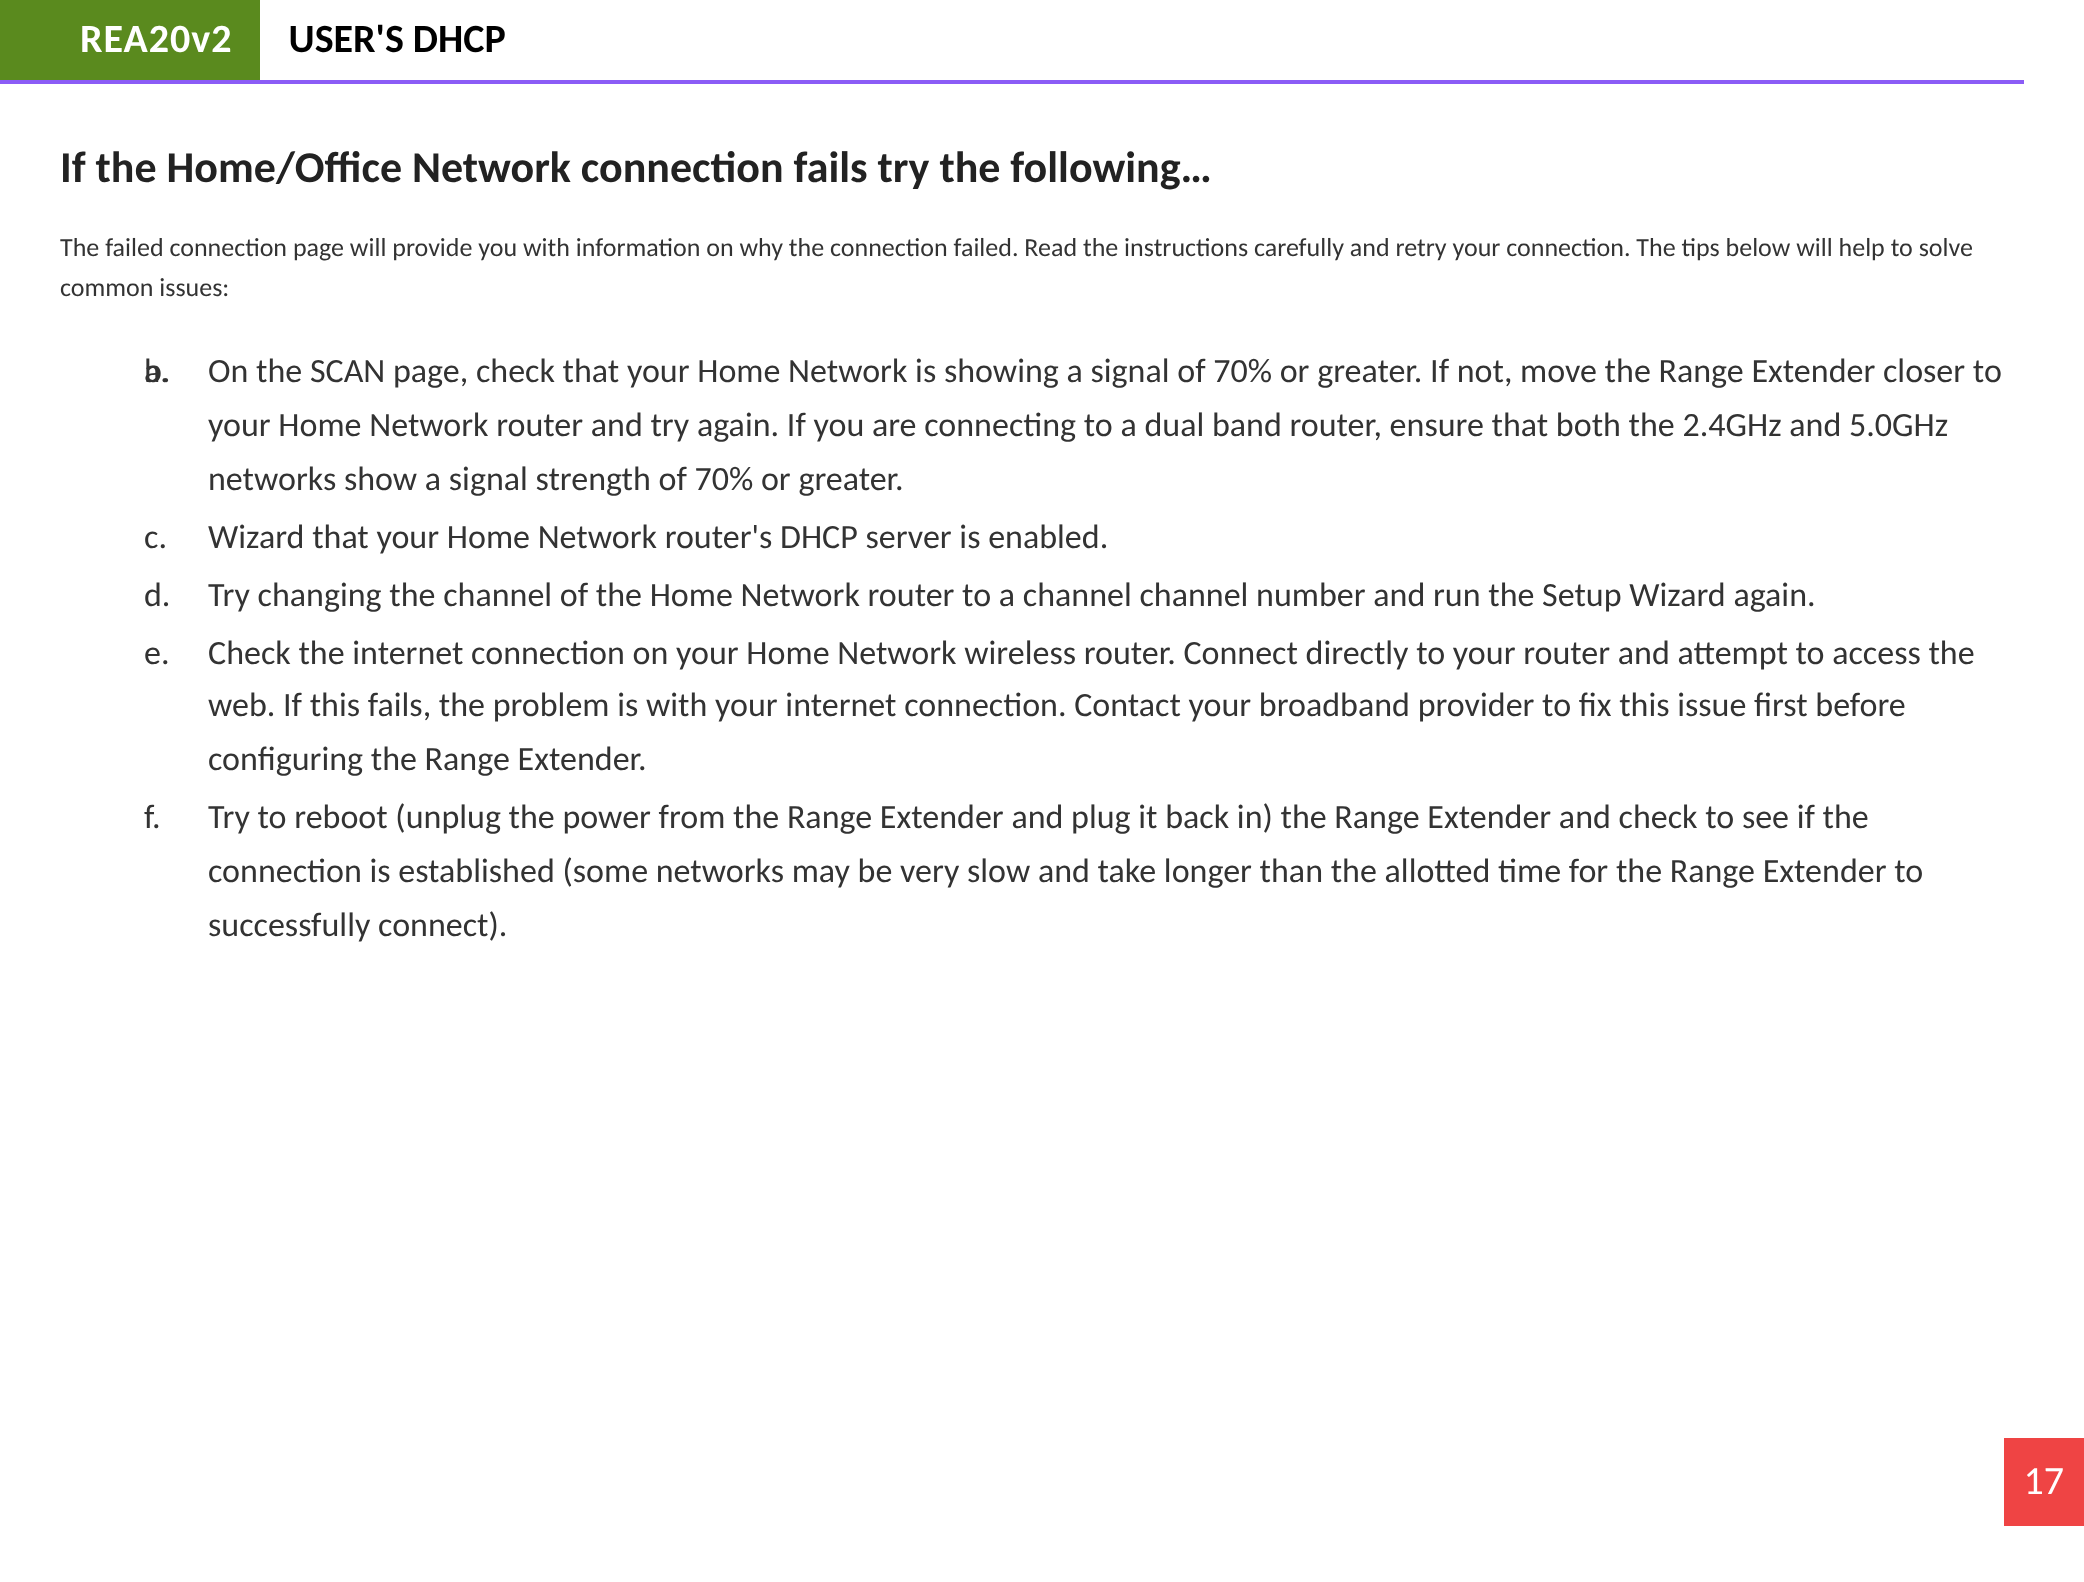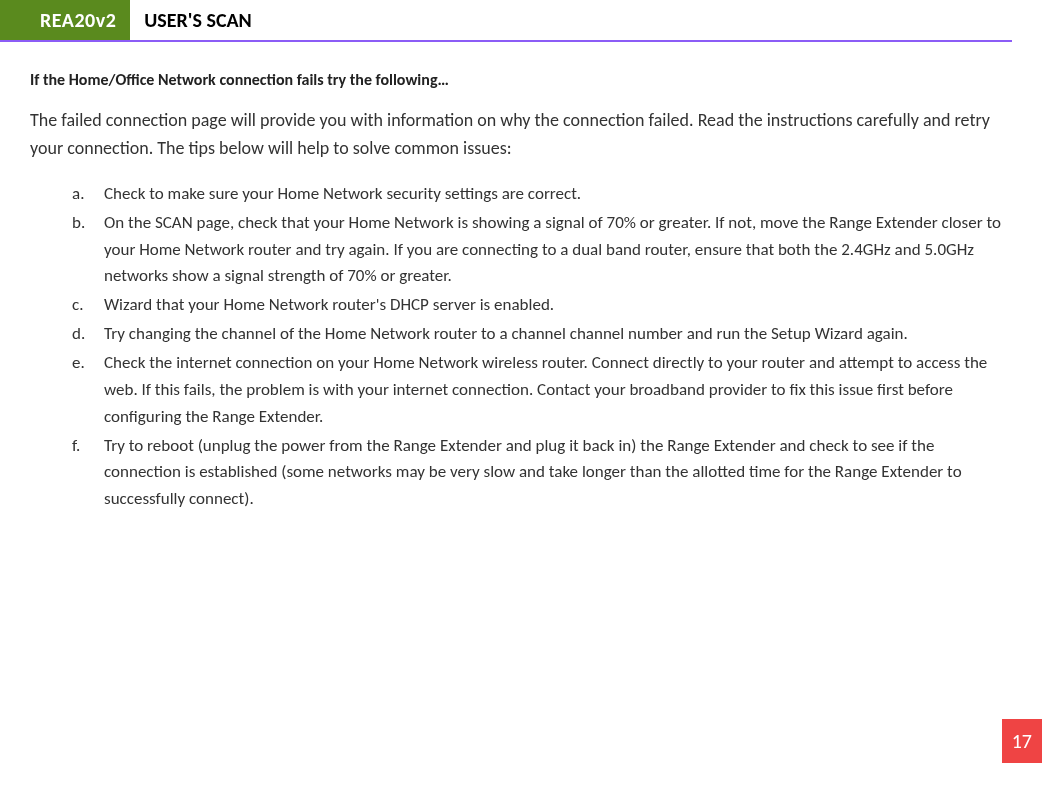--- a/index.html
+++ b/index.html
@@ -37,26 +37,26 @@
       font-weight: bold;
       font-size: 20px;
       padding: 8px 14px;
       color: #000;
     }
     .content {
       padding: 28px 30px 0 30px;
     }
     .section-heading {
       font-weight: bold;
-      font-size: 16px;
+      font-size: 22px;
       color: #222;
       margin-bottom: 18px;
     }
     .intro-text {
-      font-size: 18px;
+      font-size: 13px;
       line-height: 1.55;
       color: #333;
       margin-bottom: 18px;
     }
     .ordered-list {
       list-style: none;
       padding-left: 42px;
     }
     .ordered-list li {
       font-size: 17px;
@@ -82,30 +82,29 @@
       min-width: 40px;
       text-align: center;
     }
   </style>
 </head>
 <body>
 
 <div class="header">
   <div class="header-spacer"></div>
   <div class="header-badge">REA20v2</div>
-  <div class="header-title">USER'S SCAN</div>
+  <div class="header-title">USER'S DHCP</div>
 </div>
 
 <div class="content">
   <div class="section-heading">If the Home/Office Network connection fails try the following…</div>
   <div class="intro-text">The failed connection page will provide you with information on why the connection failed. Read the instructions carefully and retry your connection. The tips below will help to solve common issues:</div>
   <ol class="ordered-list">
     <li>
       <span class="marker">a.</span>
-      <span>Check to make sure your Home Network security settings are correct.</span>
     </li>
     <li>
       <span class="marker">b.</span>
       <span>On the SCAN page, check that your Home Network is showing a signal of 70% or greater. If not, move the Range Extender closer to your Home Network router and try again. If you are connecting to a dual band router, ensure that both the 2.4GHz and 5.0GHz networks show a signal strength of 70% or greater.</span>
     </li>
     <li>
       <span class="marker">c.</span>
       <span>Wizard that your Home Network router's DHCP server is enabled.</span>
     </li>
     <li>

